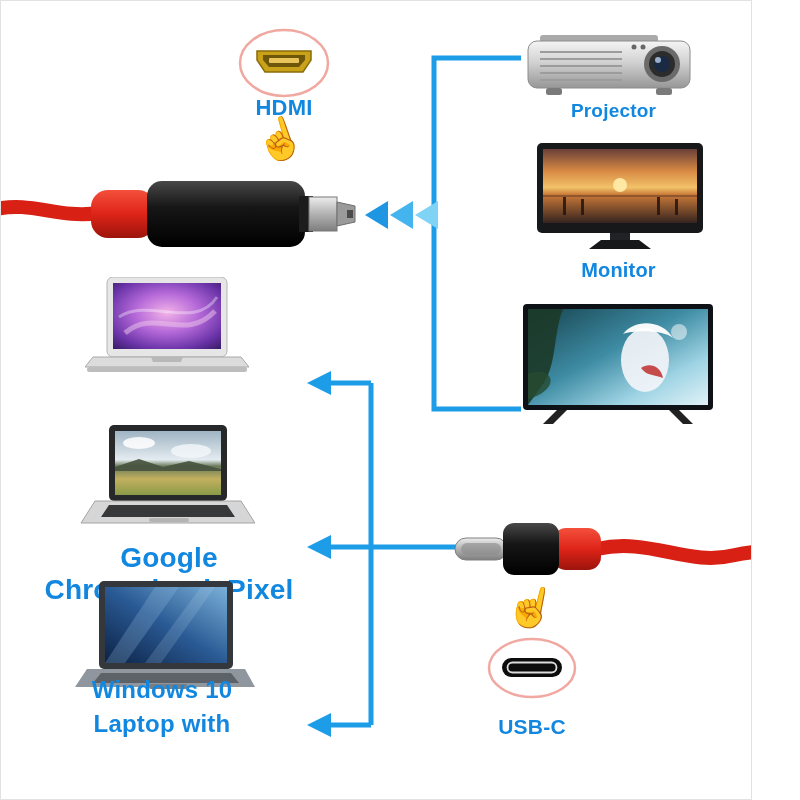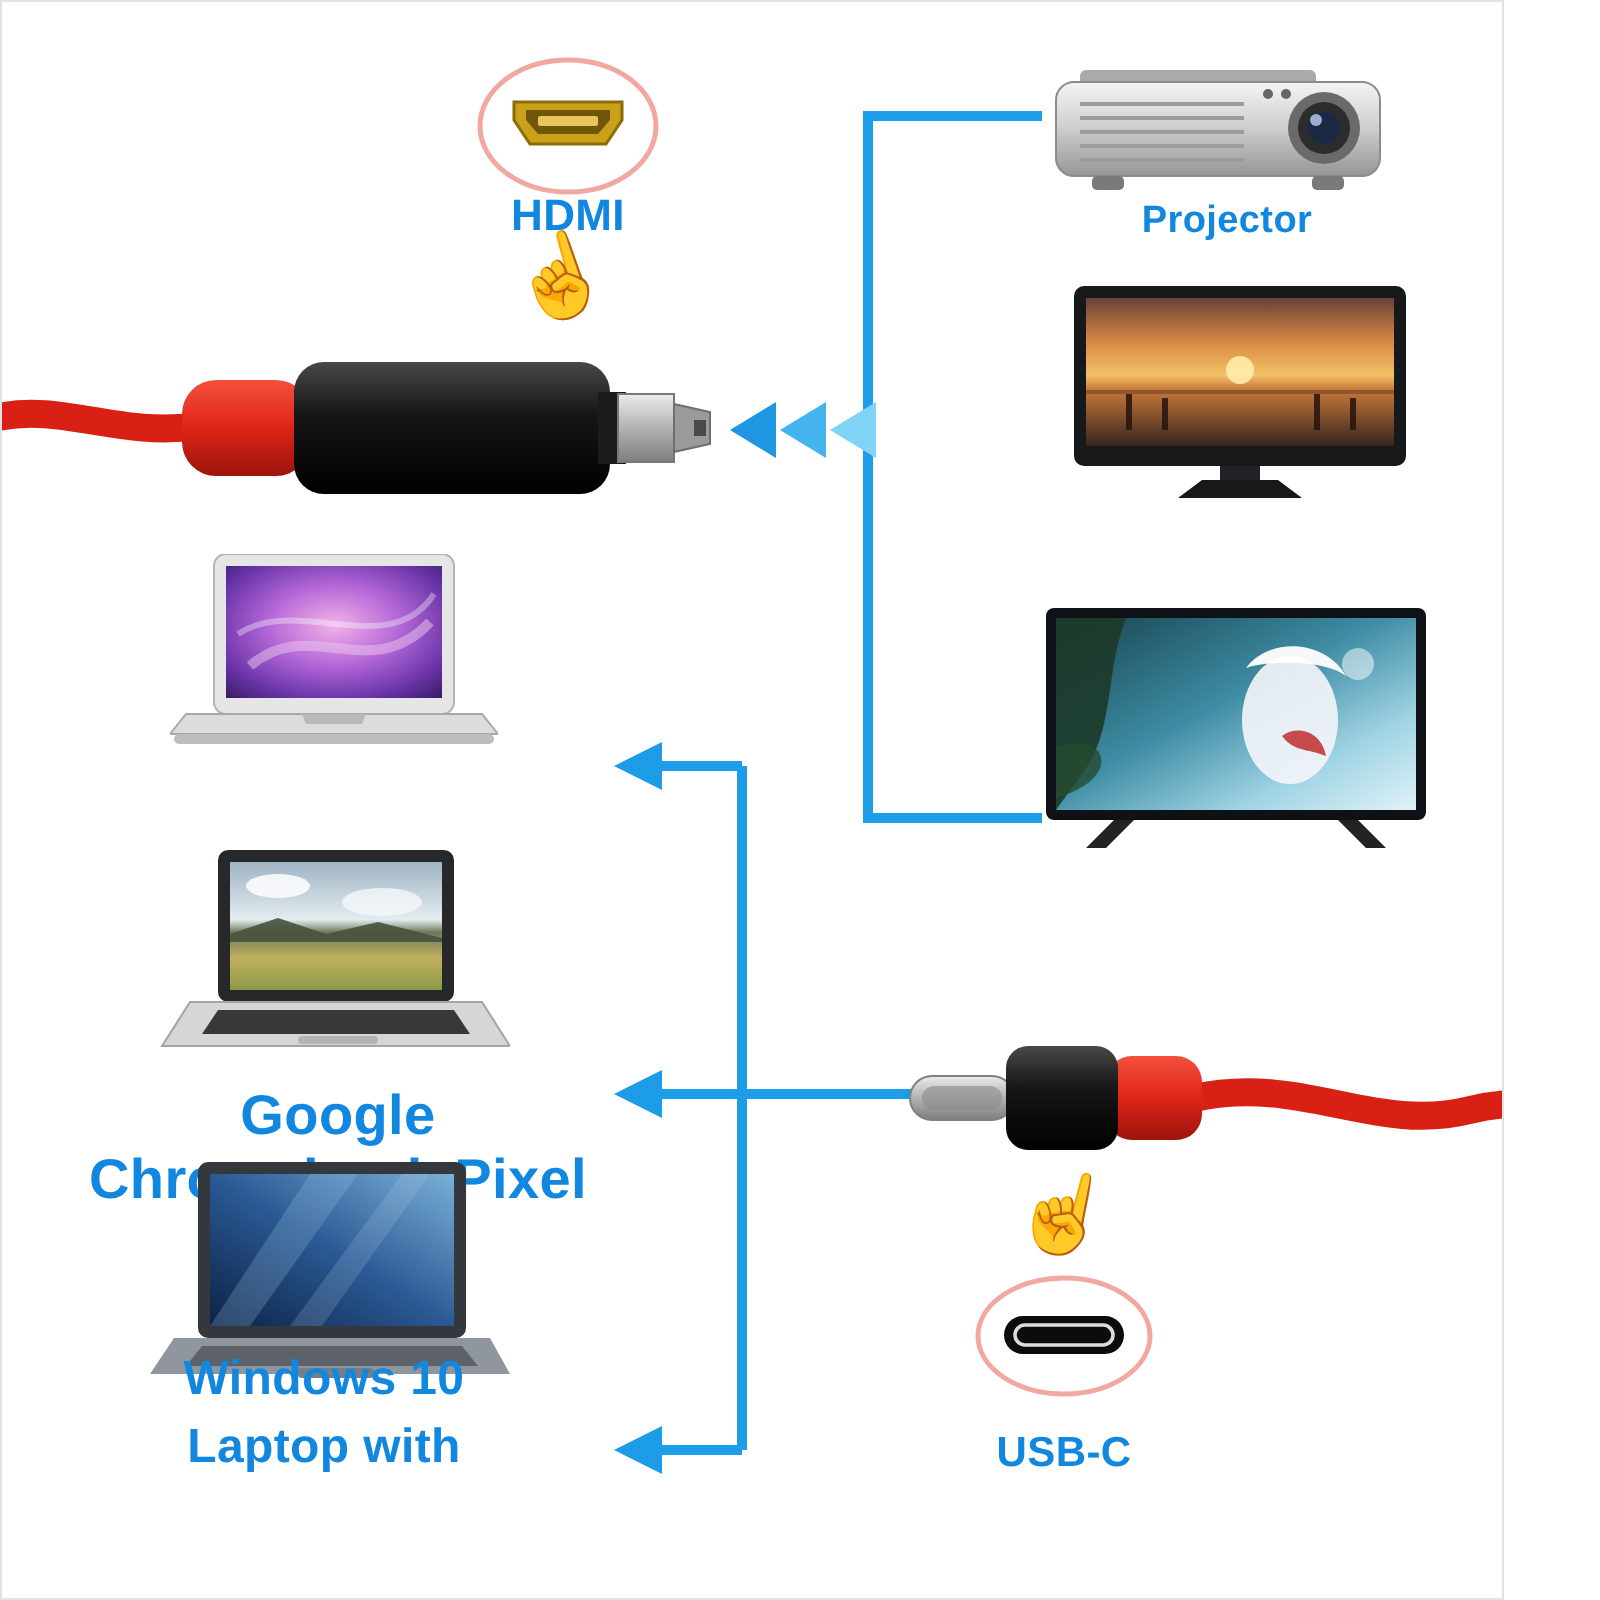--- a/index.html
+++ b/index.html
@@ -124,20 +124,21 @@
     <rect x="6" y="52" width="154" height="2" fill="#7a4a28" opacity="0.7"></rect>
     <g fill="#241510" opacity="0.85">
       <rect x="26" y="54" width="3" height="18"></rect>
         <rect x="44" y="56" width="3" height="16"></rect>
       <rect x="120" y="54" width="3" height="18"></rect>
         <rect x="138" y="56" width="3" height="16"></rect>
     </g>
     <rect x="73" y="90" width="20" height="9" fill="#202225"></rect>
     <path d="M52 106 L114 106 L102 97 L64 97 Z" fill="#17181a"></path>
   </svg>
+  <div class="lbl" style="left:545px;top:258px;width:145px;font-size:20px;">Monitor</div>
 
   <svg class="abs" style="left:522px;top:303px;" width="190" height="124" viewBox="0 0 190 124">
     <defs>
       <linearGradient id="tvArt" x1="0" y1="0" x2="1" y2="1">
         <stop offset="0" stop-color="#16424e"></stop>
           <stop offset="0.45" stop-color="#3e8ca4"></stop>
         <stop offset="0.75" stop-color="#9fd4e4"></stop>
           <stop offset="1" stop-color="#e2f2f8"></stop>
       </linearGradient>
     </defs>

